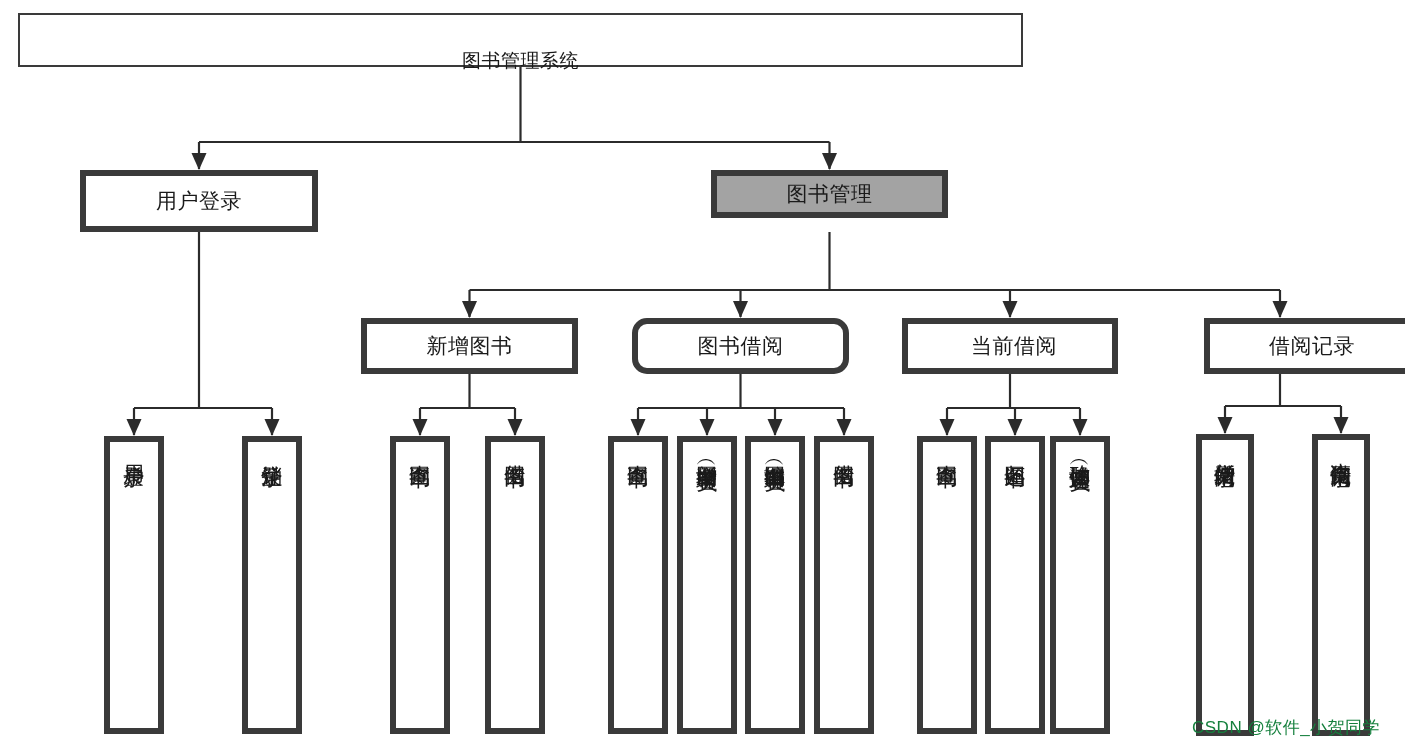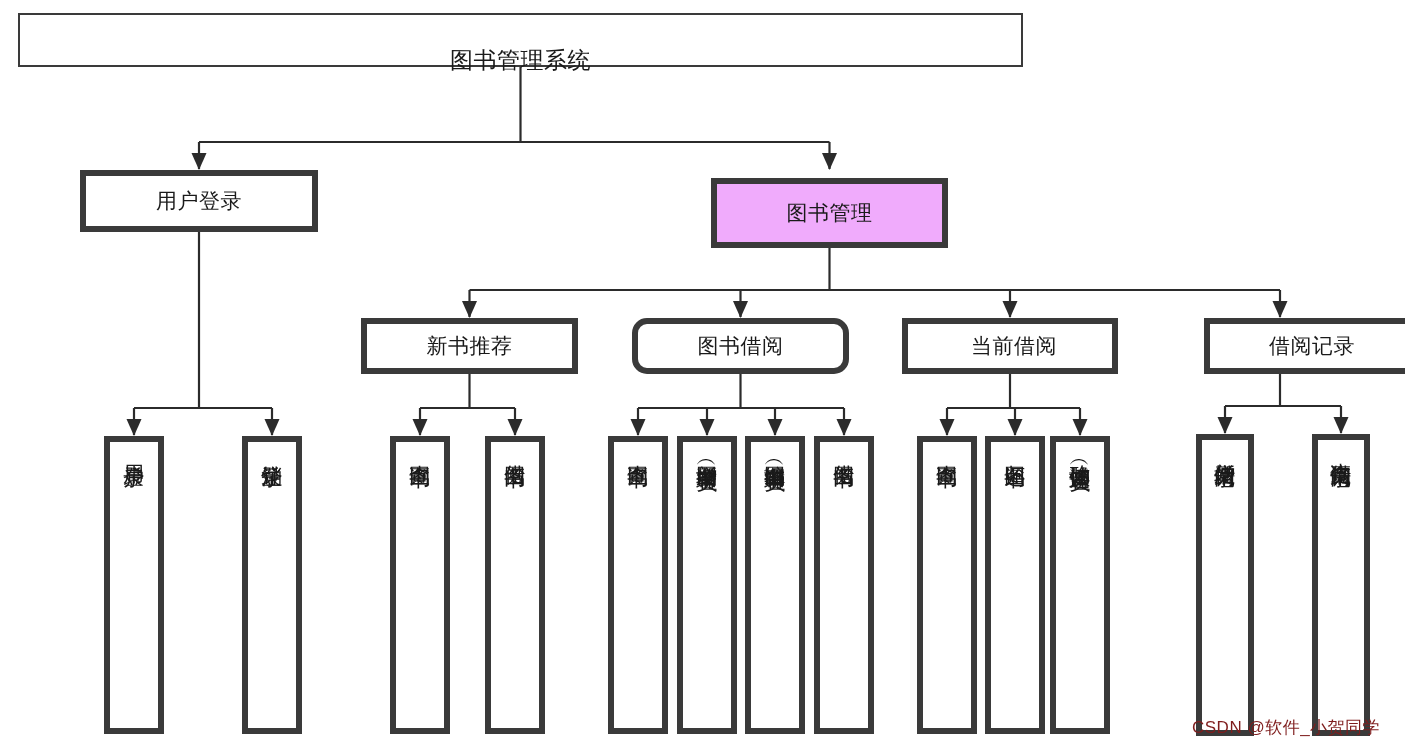--- a/index.html
+++ b/index.html
@@ -37,21 +37,21 @@
   }
   .node .label {
     display: block;
     text-align: center;
     line-height: 1.18;
     letter-spacing: 0.5px;
   }
   .node.root {
     border-width: 2px;
   }
-  .node.root .label { font-size: 23px; margin-top: 42px; }
+  .node.root .label { font-size: 19px; margin-top: 42px; }
   .node.level2 .label { font-size: 21px; }
   .node.level3 .label { font-size: 21px; }
   .node.leaf {
     align-items: flex-start;
     justify-content: center;
     padding-top: 6px;
   }
   .node.leaf .label {
     writing-mode: vertical-rl;
     text-orientation: upright;
@@ -127,26 +127,26 @@
       <polygon points="1333.5,417 1348.5,417 1341,434" fill="#2b2b2b"></polygon>
     </svg>
 
   <div class="node root" style="left: 18px; top: 13px; width: 1005px; height: 54px; border-color: rgb(58, 58, 58); background: rgb(255, 255, 255); color: rgb(26, 26, 26);">
     <span class="label">图书管理系统</span>
   </div>
 
   <div class="node level2" style="left: 80px; top: 170px; width: 238px; height: 62px; border-color: rgb(58, 58, 58); background: rgb(255, 255, 255); color: rgb(26, 26, 26);">
     <span class="label">用户登录</span>
   </div>
-  <div class="node level2" style="left: 711px; top: 178px; width: 237px; height: 70px; border-color: rgb(58, 58, 58); background: #f0abfc; color: rgb(26, 26, 26);">
+  <div class="node level2" style="left: 711px; top: 170px; width: 237px; height: 48px; border-color: rgb(58, 58, 58); background: #a3a3a3; color: rgb(26, 26, 26);">
     <span class="label">图书管理</span>
   </div>
 
   <div class="node level3" style="left: 361px; top: 318px; width: 217px; height: 56px; border-color: rgb(58, 58, 58); background: rgb(255, 255, 255); color: rgb(26, 26, 26);">
-    <span class="label">新书推荐</span>
+    <span class="label">新增图书</span>
   </div>
   <div class="node level3" style="left: 632px; top: 318px; width: 217px; height: 56px; border-color: rgb(58, 58, 58); background: rgb(255, 255, 255); color: rgb(26, 26, 26); border-radius: 15px;">
     <span class="label">图书借阅</span>
   </div>
   <div class="node level3" style="left: 902px; top: 318px; width: 216px; height: 56px; border-color: rgb(58, 58, 58); background: rgb(255, 255, 255); color: rgb(26, 26, 26); padding-left: 8px;">
     <span class="label">当前借阅</span>
   </div>
   <div class="node level3" style="left: 1172px; top: 318px; width: 216px; height: 56px; border-color: rgb(58, 58, 58); background: rgb(255, 255, 255); color: rgb(26, 26, 26); margin-left: 32px;">
     <span class="label">借阅记录</span>
   </div>
@@ -188,14 +188,14 @@
     <span class="label">确认归还（管理员）</span>
   </div>
 
   <div class="node leaf" style="left: 1196px; top: 434px; width: 58px; height: 302px; border-color: rgb(58, 58, 58); background: rgb(255, 255, 255); color: rgb(26, 26, 26);">
     <span class="label">新增借阅记录</span>
   </div>
   <div class="node leaf" style="left: 1312px; top: 434px; width: 58px; height: 302px; border-color: rgb(58, 58, 58); background: rgb(255, 255, 255); color: rgb(26, 26, 26);">
     <span class="label">查询借阅记录</span>
   </div>
 
-  <div class="watermark" style="left: 1192px; top: 716px; color: #7f1d1d;">CSDN @软件_小贺同学</div>
+  <div class="watermark" style="left: 1192px; top: 716px; color: #15803d;">CSDN @软件_小贺同学</div>
 </div>
 
 </body></html>

